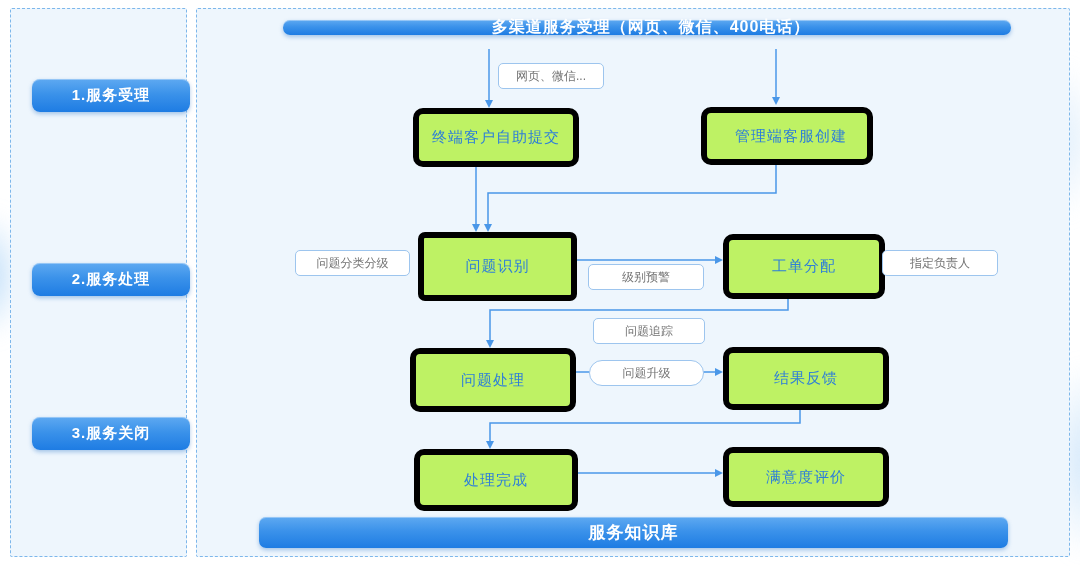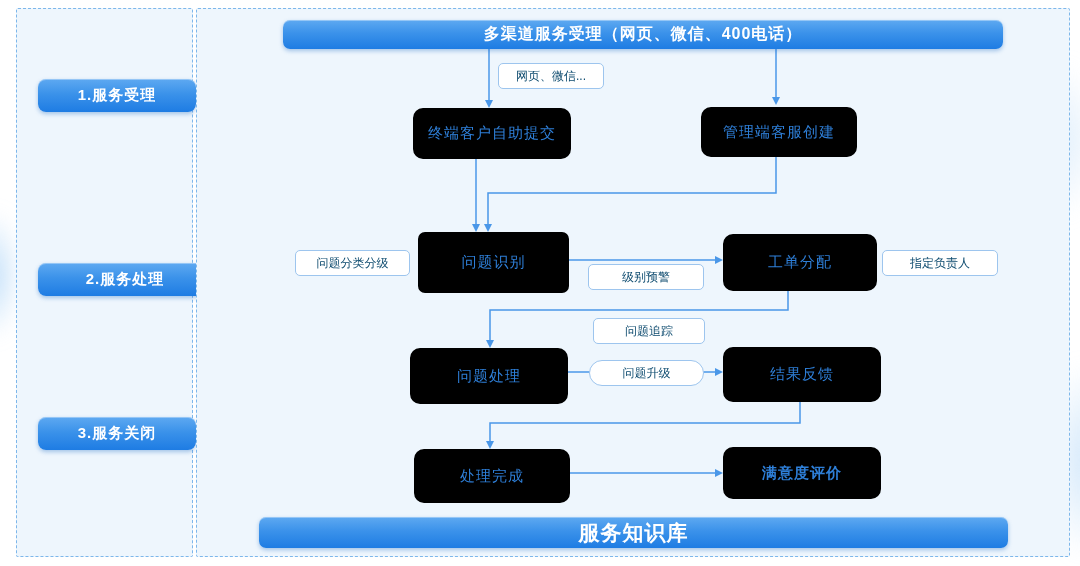--- a/index.html
+++ b/index.html
@@ -4,52 +4,52 @@
 <style>
   html,body{margin:0;padding:0;background:#ffffff;font-family:"Liberation Sans","DejaVu Sans",sans-serif;}
   .canvas{position:relative;width:1080px;height:566px;background:#ffffff;overflow:hidden;}
   
   .deco{position:absolute;border-radius:50%;filter:blur(10px);pointer-events:none;}
   .deco1{left:-28px;top:210px;width:46px;height:130px;background:radial-gradient(closest-side,rgba(150,200,245,.65),rgba(150,200,245,0));}
   .deco2{left:1052px;top:360px;width:60px;height:200px;background:radial-gradient(closest-side,rgba(170,210,246,.55),rgba(170,210,246,0));}
   .deco3{left:1030px;top:60px;width:70px;height:160px;background:radial-gradient(closest-side,rgba(190,220,248,.45),rgba(190,220,248,0));}
 
   .panel{position:absolute;top:8px;height:547px;background:#eef6fd;border:1px dashed #7db7eb;border-radius:2px;}
-  .panel.sidebar{left:16px;width:175px;}
+  .panel.sidebar{left:10px;width:175px;}
   .panel.main{left:196px;width:872px;}
 
   .blue-btn{position:absolute;display:flex;align-items:center;justify-content:center;
     color:#ffffff;font-weight:bold;border-radius:8px;
     background:linear-gradient(180deg,#5ea9f1 0%,#3b92ea 45%,#1e7ce3 100%);
     box-shadow:0 2px 4px rgba(21,101,192,.35), inset 0 1px 0 rgba(255,255,255,.35);}
   .stage-btn{left:21px;width:158px;height:33px;font-size:15px;letter-spacing:1px;}
   .banner{font-size:16px;letter-spacing:1px;border-radius:7px;}
 
   .node{position:absolute;display:flex;align-items:center;justify-content:center;
-    background:#000000;border:2px solid #000000;border-radius:10px;
+    background:#bef264;border:6px solid #000000;border-radius:10px;
     color:#2e7fd8;font-size:15px;letter-spacing:1px;}
   .tag{position:absolute;display:flex;align-items:center;justify-content:center;
     background:#ffffff;border:1px solid #9dc5ee;border-radius:5px;
-    color:#0c4a6e;font-size:12px;}
+    color:#737373;font-size:12px;}
   svg.wires{position:absolute;left:0;top:0;width:1080px;height:566px;pointer-events:none;}
   svg.wires polyline{fill:none;stroke:#4a97e8;stroke-width:1.5;}
   svg.wires polygon{fill:#4a97e8;stroke:none;}
 </style>
 </head>
 <body>
 
 <div class="canvas">
 
   <div class="deco deco1"></div>
   <div class="deco deco2"></div>
   <div class="deco deco3"></div>
 
   <div class="panel sidebar">
     <div class="blue-btn stage-btn" style="top:70px;">1.服务受理</div>
-    <div class="blue-btn stage-btn" style="top:254px;padding-left:8px;">2.服务处理</div>
+    <div class="blue-btn stage-btn" style="top:254px;">2.服务处理</div>
     <div class="blue-btn stage-btn" style="top:408px;">3.服务关闭</div>
   </div>
 
   <div class="panel main"></div>
 
   <svg class="wires" viewBox="0 0 1080 566">
 
     <polyline points="489,49 489,101"></polyline>
       <polygon points="485,100 493,100 489,108"></polygon>
 
@@ -71,33 +71,33 @@
     <polyline points="564,372 716,372"></polyline>
       <polygon points="715,368 715,376 723,372"></polygon>
 
     <polyline points="800,398 800,423 490,423 490,442"></polyline>
       <polygon points="486,441 494,441 490,449"></polygon>
 
     <polyline points="566,473 716,473"></polyline>
       <polygon points="715,469 715,477 723,473"></polygon>
   </svg>
 
-  <div class="blue-btn banner" style="left:283px;top:20px;width:720px;height:29px;">多渠道服务受理（网页、微信、400电话）</div>
+  <div class="blue-btn banner" style="left:283px;top:20px;width:720px;height:15px;padding-left:8px;">多渠道服务受理（网页、微信、400电话）</div>
 
   <div class="node" style="left:413px;top:108px;width:154px;height:47px;">终端客户自助提交</div>
-  <div class="node" style="left:701px;top:107px;width:152px;height:46px;">管理端客服创建</div>
+  <div class="node" style="left:701px;top:107px;width:152px;height:46px;padding-left:8px;">管理端客服创建</div>
   <div class="node" style="left:418px;top:232px;width:147px;height:57px;border-radius:7px;">问题识别</div>
   <div class="node" style="left:723px;top:234px;width:150px;height:53px;">工单分配</div>
   <div class="node" style="left:410px;top:348px;width:154px;height:52px;">问题处理</div>
   <div class="node" style="left:723px;top:347px;width:154px;height:51px;">结果反馈</div>
   <div class="node" style="left:414px;top:449px;width:152px;height:50px;">处理完成</div>
-  <div class="node" style="left:723px;top:447px;width:154px;height:48px;font-weight:bold;">满意度评价</div>
+  <div class="node" style="left:723px;top:447px;width:154px;height:48px;">满意度评价</div>
 
   <div class="tag" style="left:498px;top:63px;width:104px;height:24px;">网页、微信...</div>
   <div class="tag" style="left:295px;top:250px;width:113px;height:24px;">问题分类分级</div>
   <div class="tag" style="left:588px;top:264px;width:114px;height:24px;">级别预警</div>
   <div class="tag" style="left:882px;top:250px;width:114px;height:24px;">指定负责人</div>
   <div class="tag" style="left:593px;top:318px;width:110px;height:24px;">问题追踪</div>
   <div class="tag" style="left:589px;top:360px;width:113px;height:24px;border-radius:13px;">问题升级</div>
 
-  <div class="blue-btn banner" style="left:259px;top:517px;width:749px;height:31px;font-size:21px;">服务知识库</div>
+  <div class="blue-btn banner" style="left:259px;top:517px;width:749px;height:31px;font-size:17px;">服务知识库</div>
 
 </div>
 
 </body></html>

